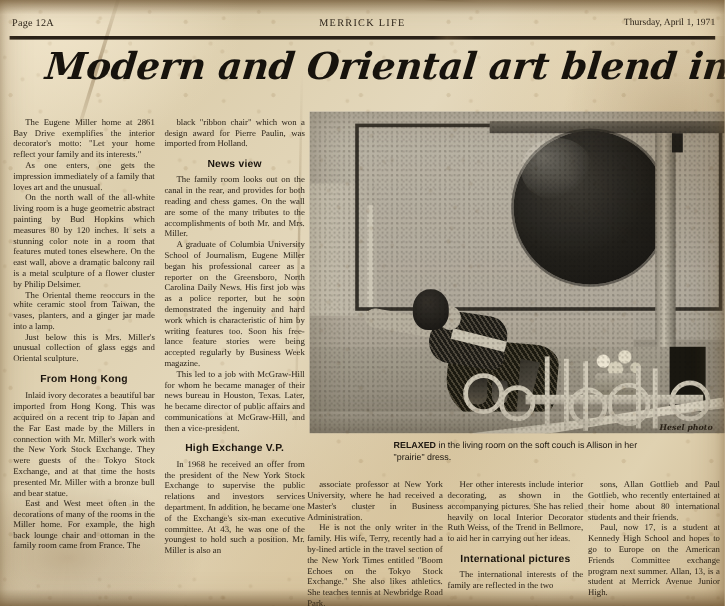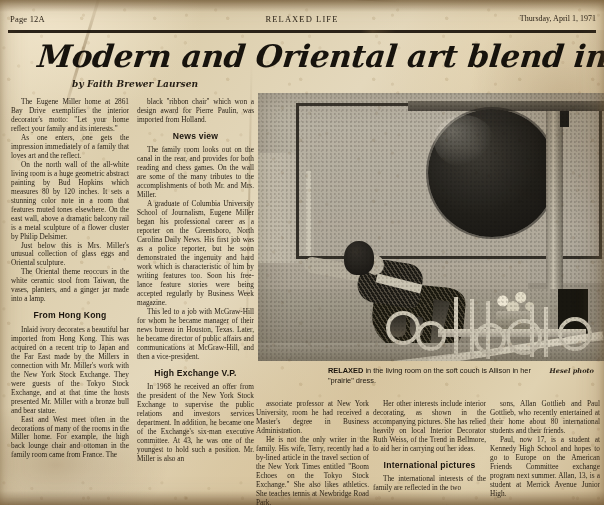--- a/index.html
+++ b/index.html
@@ -154,39 +154,38 @@
     box-shadow:inset 0 0 30px rgba(90,80,60,.45);}
 
   
   #caption{
     position:absolute;left:328px;top:366px;width:205px;
     font-family:"Liberation Sans", sans-serif;
     font-size:7.4px;line-height:1.32;color:#1b150e;
   }
   #caption b{font-weight:bold;}
   #photo-credit{
-    position:absolute;right:10px;top:367px;
+    position:absolute;right:10px;top:352px;
     font-family:"DejaVu Serif", serif;font-style:italic;font-weight:bold;
     font-size:6.6px;color:#2a2218;
   }
 </style>
 </head>
 <body>
 
 <div id="page">
 
   <div id="masthead">
     <div id="page-num">Page 12A</div>
-    <div id="paper-name">RELAXED LIFE</div>
+    <div id="paper-name">MERRICK LIFE</div>
     <div id="issue-date">Thursday, April 1, 1971</div>
     <div id="rule-top"></div>
   </div>
 
   <div id="headline">Modern and Oriental art blend in Merric</div>
-  <div id="byline">by Faith Brewer Laursen</div>
 
   <div id="photo">
     <div class="ph" id="wall"></div>
     <div class="ph" id="leftwall"></div>
     <div class="ph" id="leftslit"></div>
     <div class="ph" id="panel"></div>
     <div class="ph" id="soffit"></div>
     <div class="ph" id="circle"></div>
     <div class="ph" id="circle-hl"></div>
     <div class="ph" id="post"></div>
@@ -227,41 +226,41 @@
     <div class="ph" id="ph-vig"></div>
   </div>
 
   <div id="caption">
     <b>RELAXED</b><span> in the living room on the soft couch is Allison in her "prairie" dress.</span>
   </div>
   <div id="photo-credit">Hesel photo</div>
 
   <div class="col" id="col1">
     <p>The Eugene Miller home at 2861 Bay Drive exemplifies the interior decorator's motto: "Let your home reflect your family and its interests."</p>
-    <p>As one enters, one gets the impression immediately of a family that loves art and the reflect.</p>
+    <p>As one enters, one gets the impression immediately of a family that loves art and the unusual.</p>
     <p>On the north wall of the all-white living room is a huge geometric abstract painting by Bud Hopkins which measures 80 by 120 inches. It sets a stunning color note in a room that features muted tones elsewhere. On the east wall, above a dramatic balcony rail is a metal sculpture of a flower cluster by Philip Delsimer.</p>
+    <p>The Oriental theme reoccurs in the white ceramic stool from Taiwan, the vases, planters, and a ginger jar made into a lamp.</p>
     <p>Just below this is Mrs. Miller's unusual collection of glass eggs and Oriental sculpture.</p>
-    <p>The Oriental theme reoccurs in the white ceramic stool from Taiwan, the vases, planters, and a ginger jar made into a lamp.</p>
     <span class="subhead">From Hong Kong</span>
     <p>Inlaid ivory decorates a beautiful bar imported from Hong Kong. This was acquired on a recent trip to Japan and the Far East made by the Millers in connection with Mr. Miller's work with the New York Stock Exchange. They were guests of the Tokyo Stock Exchange, and at that time the hosts presented Mr. Miller with a bronze bull and bear statue.</p>
     <p>East and West meet often in the decorations of many of the rooms in the Miller home. For example, the high back lounge chair and ottoman in the family room came from France. The</p>
   </div>
 
   <div class="col" id="col2">
     <p>black "ribbon chair" which won a design award for Pierre Paulin, was imported from Holland.</p>
     <span class="subhead">News view</span>
     <p>The family room looks out on the canal in the rear, and provides for both reading and chess games. On the wall are some of the many tributes to the accomplishments of both Mr. and Mrs. Miller.</p>
     <p>A graduate of Columbia University School of Journalism, Eugene Miller began his professional career as a reporter on the Greensboro, North Carolina Daily News. His first job was as a police reporter, but he soon demonstrated the ingenuity and hard work which is characteristic of him by writing features too. Soon his free-lance feature stories were being accepted regularly by Business Week magazine.</p>
     <p>This led to a job with McGraw-Hill for whom he became manager of their news bureau in Houston, Texas. Later, he became director of public affairs and communications at McGraw-Hill, and then a vice-president.</p>
     <span class="subhead">High Exchange V.P.</span>
     <p>In 1968 he received an offer from the president of the New York Stock Exchange to supervise the public relations and investors services department. In addition, he became one of the Exchange's six-man executive committee. At 43, he was one of the youngest to hold such a position. Mr. Miller is also an</p>
   </div>
 
   <div class="col" id="col3">
-    <p>associate professor at New York University, room he had received a Master's degree in Business Administration.</p>
+    <p>associate professor at New York University, where he had received a Master's cluster in Business Administration.</p>
     <p>He is not the only writer in the family. His wife, Terry, recently had a by-lined article in the travel section of the New York Times entitled "Boom Echoes on the Tokyo Stock Exchange." She also likes athletics. She teaches tennis at Newbridge Road Park.</p>
   </div>
 
   <div class="col" id="col4">
     <p>Her other interests include interior decorating, as shown in the accompanying pictures. She has relied heavily on local Interior Decorator Ruth Weiss, of the Trend in Bellmore, to aid her in carrying out her ideas.</p>
     <span class="subhead">International pictures</span>
     <p>The international interests of the family are reflected in the two</p>
   </div>
 
   <div class="col" id="col5">

